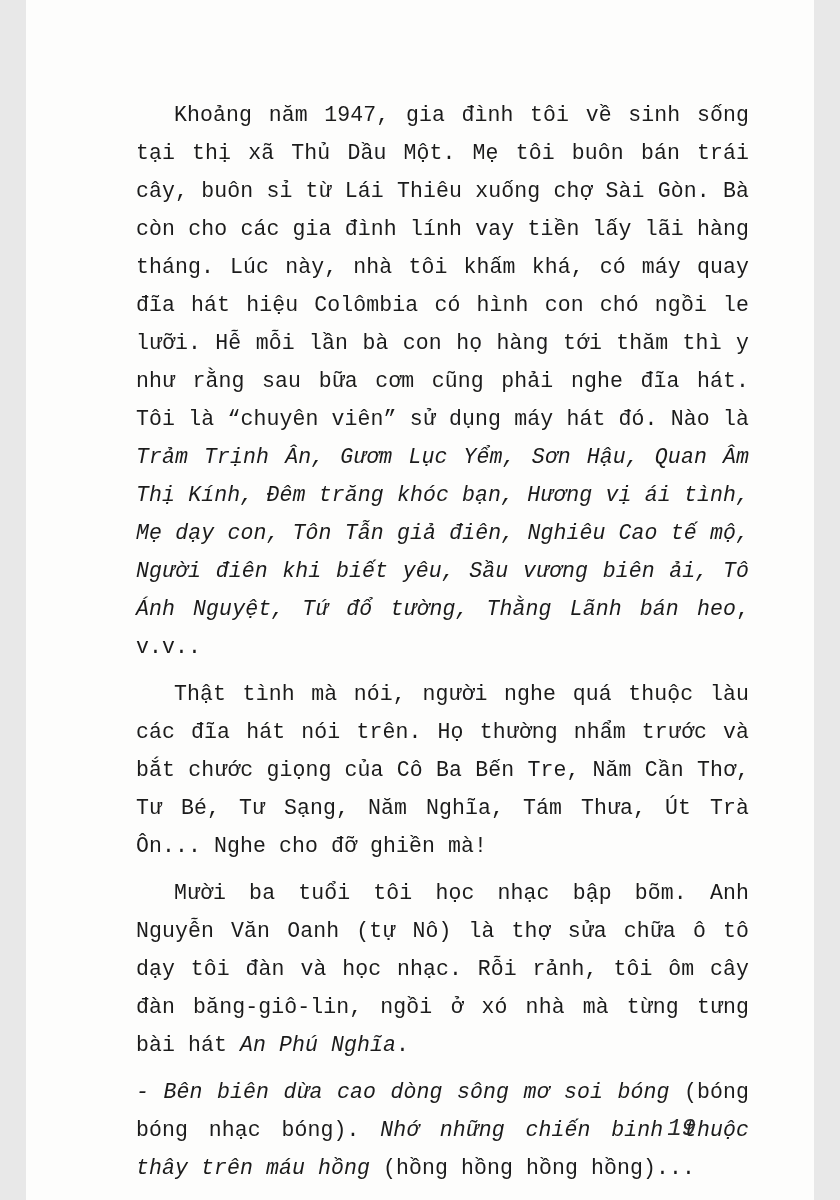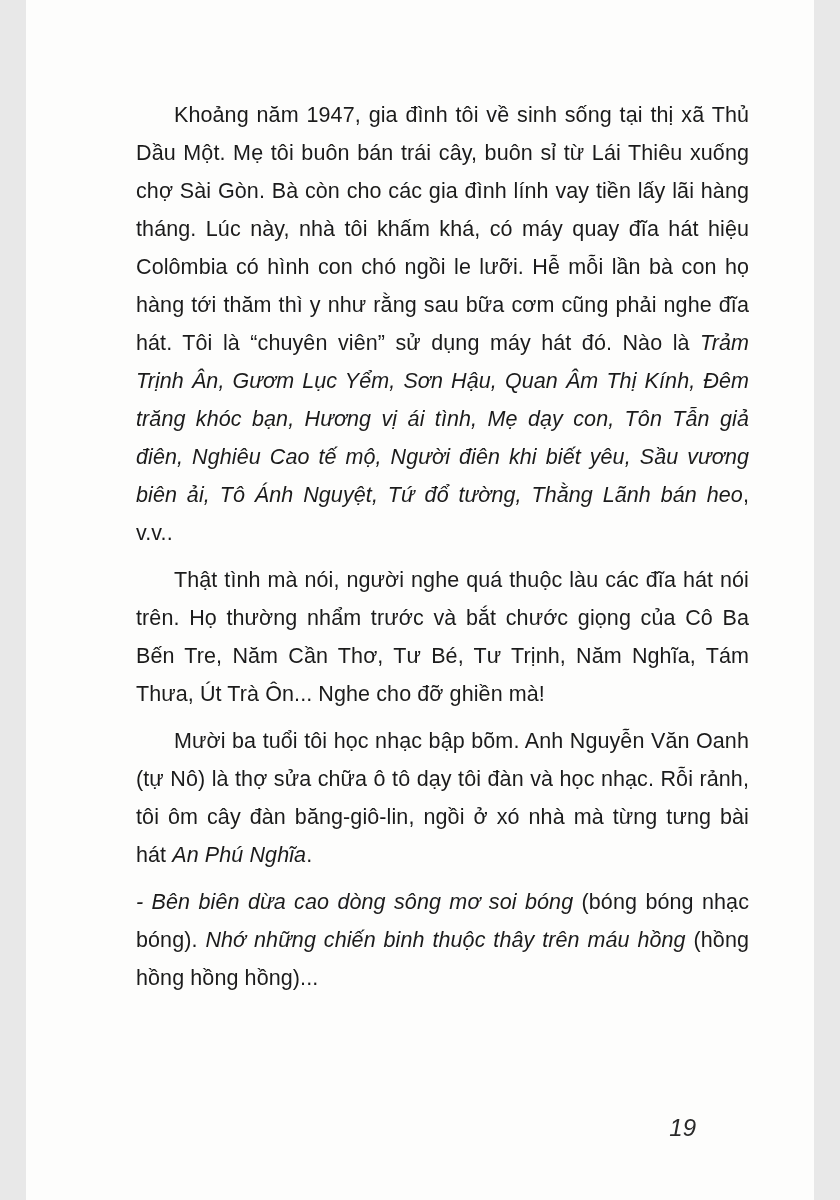--- a/index.html
+++ b/index.html
@@ -6,21 +6,21 @@
     margin: 0;
     padding: 0;
     background: #e8e8e8;
   }
   .page {
     position: relative;
     width: 788px;
     height: 1200px;
     margin: 0 auto;
     background: #fdfdfc;
-    font-family: Liberation Sans, sans-serif;
+    font-family: Liberation Mono, monospace;
     color: #1b1b1b;
     overflow: hidden;
   }
   .text-block {
     position: absolute;
     left: 110px;
     top: 96px;
     width: 613px;
   }
   p.para {
@@ -46,20 +46,20 @@
     font-size: 24px;
     color: #2a2a2a;
   }
 </style>
 </head>
 <body>
 
 <main class="page">
   <section class="text-block">
       <p class="para"><span class="run">Khoảng năm 1947, gia đình tôi về sinh sống tại thị xã Thủ Dầu Một. Mẹ tôi buôn bán trái cây, buôn sỉ từ Lái Thiêu xuống chợ Sài Gòn. Bà còn cho các gia đình lính vay tiền lấy lãi hàng tháng. Lúc này, nhà tôi khấm khá, có máy quay đĩa hát hiệu Colômbia có hình con chó ngồi le lưỡi. Hễ mỗi lần bà con họ hàng tới thăm thì y như rằng sau bữa cơm cũng phải nghe đĩa hát. Tôi là “chuyên viên” sử dụng máy hát đó. Nào là </span><span class="run italic">Trảm Trịnh Ân, Gươm Lục Yểm, Sơn Hậu, Quan Âm Thị Kính, Đêm trăng khóc bạn, Hương vị ái tình, Mẹ dạy con, Tôn Tẫn giả điên, Nghiêu Cao tế mộ, Người điên khi biết yêu, Sầu vương biên ải, Tô Ánh Nguyệt, Tứ đổ tường, Thằng Lãnh bán heo</span><span class="run">, v.v..</span></p>
-      <p class="para"><span class="run">Thật tình mà nói, người nghe quá thuộc làu các đĩa hát nói trên. Họ thường nhẩm trước và bắt chước giọng của Cô Ba Bến Tre, Năm Cần Thơ, Tư Bé, Tư Trịnh, Năm Nghĩa, Tám Thưa, Út Trà Ôn... Nghe cho đỡ ghiền mà!</span></p>
+      <p class="para"><span class="run">Thật tình mà nói, người nghe quá thuộc làu các đĩa hát nói trên. Họ thường nhẩm trước và bắt chước giọng của Cô Ba Bến Tre, Năm Cần Thơ, Tư Bé, Tư Sạng, Năm Nghĩa, Tám Thưa, Út Trà Ôn... Nghe cho đỡ ghiền mà!</span></p>
       <p class="para"><span class="run">Mười ba tuổi tôi học nhạc bập bõm. Anh Nguyễn Văn Oanh (tự Nô) là thợ sửa chữa ô tô dạy tôi đàn và học nhạc. Rỗi rảnh, tôi ôm cây đàn băng-giô-lin, ngồi ở xó nhà mà từng tưng bài hát </span><span class="run italic">An Phú Nghĩa</span><span class="run">.</span></p>
       <p class="para lyric"><span class="run italic">- Bên biên dừa cao dòng sông mơ soi bóng</span><span class="run"> (bóng bóng nhạc bóng). </span><span class="run italic">Nhớ những chiến binh thuộc thây trên máu hồng</span><span class="run"> (hồng hồng hồng hồng)...</span></p>
     </section>
   <footer class="page-footer">
     <span class="page-number">19</span>
   </footer>
 </main>
 
 </body></html>

